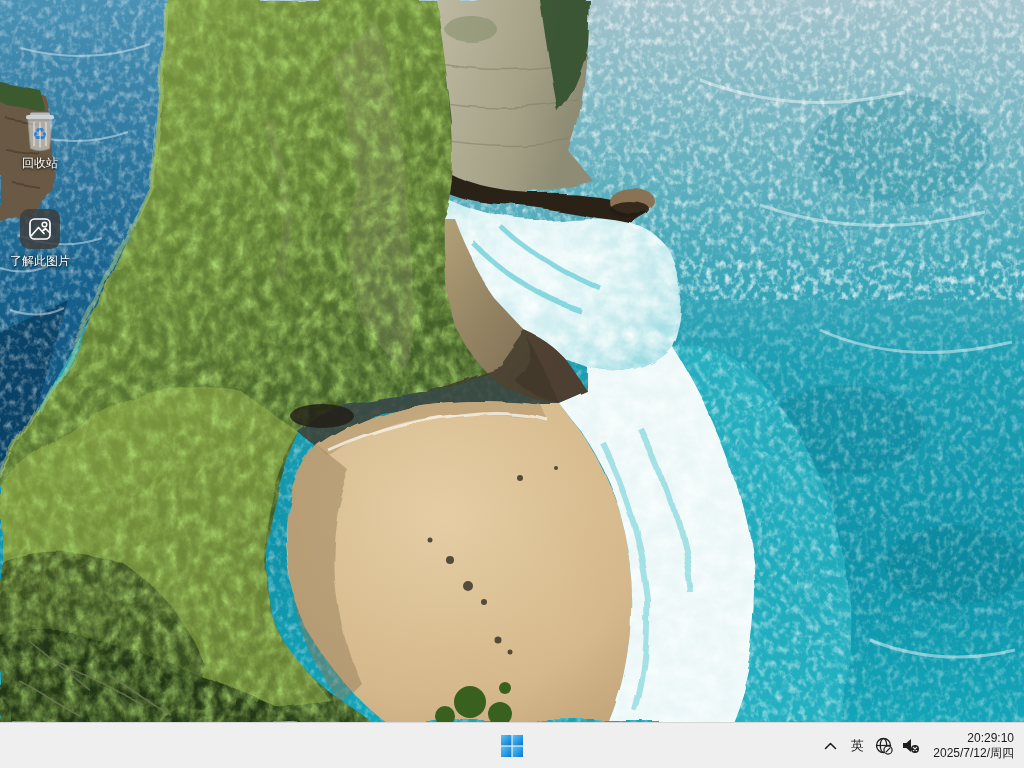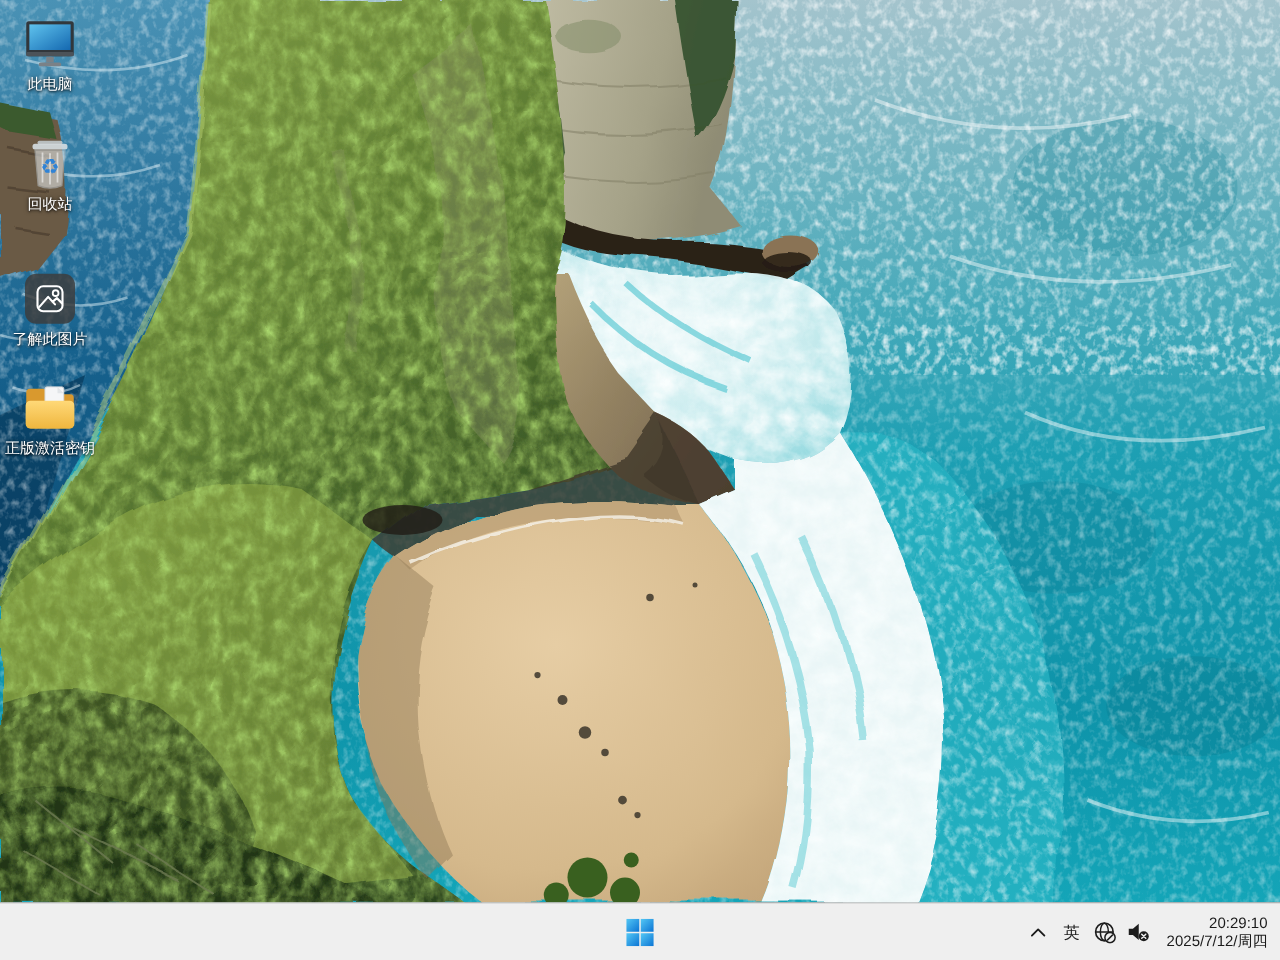--- a/index.html
+++ b/index.html
@@ -198,83 +198,46 @@
 
     <g filter="url(#rough)">
       <path d="M0,640 Q60,620 120,648 Q180,664 240,690 Q280,706 302,722 L0,722 Z" fill="#203516"></path>
       <path d="M0,640 Q60,620 120,648 Q180,664 240,690 Q280,706 302,722 L0,722 Z" fill="#fff" filter="url(#veg)" opacity=".9"></path>
       <g stroke="#6e7a52" stroke-width="1.6" fill="none" opacity=".8">
         <path d="M30,642 L92,692 M60,664 L140,702 M18,680 L80,716 M110,676 L170,714"></path>
       </g>
     </g>
   </svg>
 
-  <div class="dicon" style="top:12px">
-    <div class="art">
-      <svg width="46" height="46" viewBox="0 0 46 46">
-        <defs>
-            <linearGradient id="scr" x1="0" y1="0" x2="1" y2="1">
-          <stop offset="0" stop-color="#5fc3ee"></stop>
-              <stop offset="1" stop-color="#1468b0"></stop>
-        </linearGradient>
-          </defs>
-        <rect x="4" y="5" width="38" height="28" rx="2" fill="#31373c"></rect>
-        <rect x="6.5" y="7.5" width="33" height="20.5" fill="url(#scr)"></rect>
-        <rect x="4" y="29.5" width="38" height="3.5" rx="1" fill="#4c5359"></rect>
-        <rect x="20" y="33.5" width="6" height="4.5" fill="#7a8187"></rect>
-        <rect x="14" y="38" width="18" height="3" rx="1.5" fill="#7a8187"></rect>
-      </svg>
-    </div>
-    <div class="lbl">此电脑</div>
-  </div>
 
   <div class="dicon" style="top:108px">
     <div class="art">
       <svg width="44" height="46" viewBox="0 0 44 46">
         <rect x="12" y="4.5" width="20" height="3" rx="1.5" fill="#c6d0d5" opacity=".85"></rect>
         <rect x="8" y="7" width="28" height="4.5" rx="2" fill="#d6dee2" opacity=".9"></rect>
         <path d="M10,12 h24 l-2.5,28.5 q-9.5,4 -19,0 Z" fill="#eaf0f3" opacity=".55" stroke="#b9c2c7" stroke-width="1"></path>
         <path d="M16,14 V38 M22,14.5 V39.5 M28,14 V38" stroke="#ffffff" stroke-width="1.4" opacity=".55"></path>
         <text x="22" y="31.5" text-anchor="middle" font-size="17" font-weight="bold" fill="#2f83d6">♻</text>
       </svg>
     </div>
     <div class="lbl">回收站</div>
   </div>
 
-  <div class="dicon" style="top:216px">
+  <div class="dicon" style="top:206px">
     <div class="art">
       <svg width="44" height="44" viewBox="0 0 44 44">
         <rect x="2" y="2" width="40" height="40" rx="9" fill="#3d3d3d" opacity=".84"></rect>
         <rect x="12" y="12" width="20" height="20" rx="4.5" fill="none" stroke="#fff" stroke-width="1.7"></rect>
         <circle cx="26.5" cy="17.5" r="2.3" fill="none" stroke="#fff" stroke-width="1.5"></circle>
         <path d="M13.5,28.5 L20.5,20.5 L26,26.5 M24,24.5 L27.5,21.5 L31.5,25.5" fill="none" stroke="#fff" stroke-width="1.7" stroke-linejoin="round" stroke-linecap="round"></path>
       </svg>
     </div>
     <div class="lbl">了解此图片</div>
   </div>
 
-  <div class="dicon" style="top:303px">
-    <div class="art">
-      <svg width="48" height="42" viewBox="0 0 48 42">
-        <defs>
-            <linearGradient id="fg" x1="0" y1="0" x2="0" y2="1">
-          <stop offset="0" stop-color="#ffd978"></stop>
-              <stop offset="1" stop-color="#efb63e"></stop>
-        </linearGradient>
-          </defs>
-        <path d="M5,9 a3,3 0 0 1 3,-3 h10 a3,3 0 0 1 2.2,1 l3,3.4 h16.8 a3,3 0 0 1 3,3 v5 H5 Z" fill="#d9992e"></path>
-        <g>
-          <rect x="20" y="4.5" width="15" height="14" rx="1.5" fill="#f5f6f7" stroke="#d8dbde" stroke-width=".8"></rect>
-          <path d="M30,4.5 l5,5 h-5 Z" fill="#e2e5e8"></path>
-        </g>
-        <rect x="4.5" y="15.5" width="39" height="22.5" rx="4" fill="url(#fg)"></rect>
-      </svg>
-    </div>
-    <div class="lbl">正版激活密钥</div>
-  </div>
 
   <div class="taskbar">
 
     <button class="start">
       <svg width="22" height="22" viewBox="0 0 22 22">
         <defs>
             <linearGradient id="wlg" x1="0" y1="0" x2="1" y2="1">
           <stop offset="0" style="stop-color:var(--start-logo-top-left,#54c8f5)"></stop>
           <stop offset="1" style="stop-color:var(--start-logo-bottom-right,#0b74d4)"></stop>
         </linearGradient>

